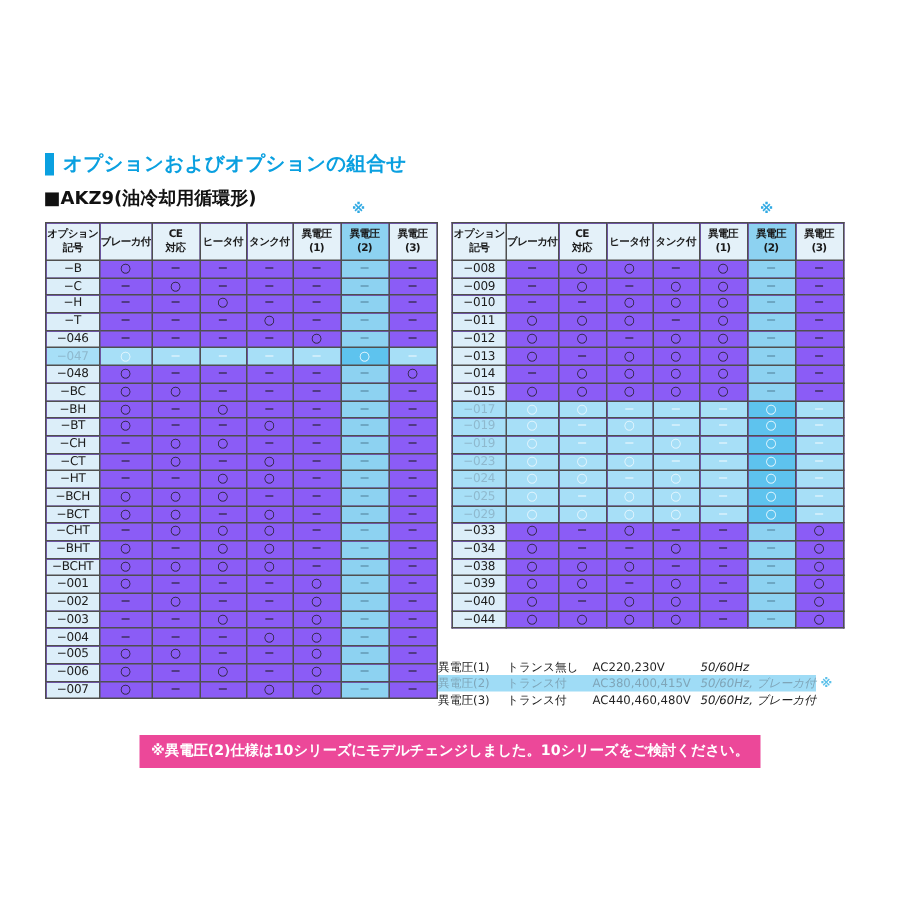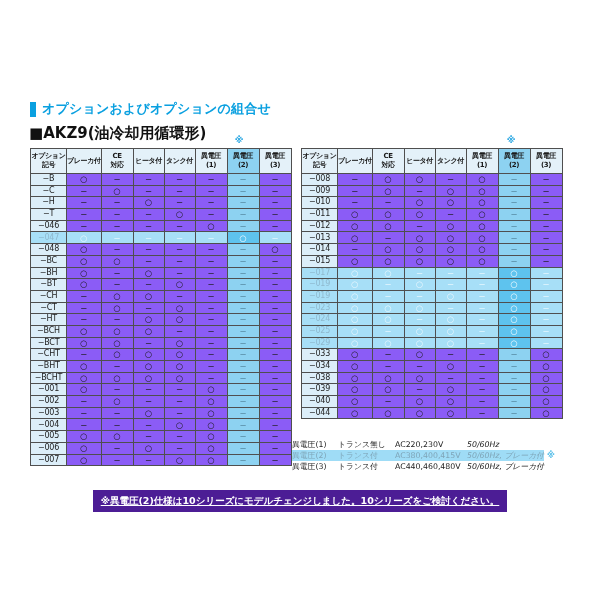--- a/index.html
+++ b/index.html
@@ -4,21 +4,21 @@
 <style>
   html,body { margin:0; padding:0; }
   .page {
     position:relative; width:600px; height:600px; background:#ffffff;
     font-family:"DejaVu Sans","Liberation Sans",sans-serif; overflow:hidden;
   }
   
   .title-row { position:absolute; left:30px; top:100px; display:flex; align-items:center; gap:6px; }
   .accent-bar { width:6px; height:15px; background:#0AA0E0; }
   .page-title { margin:0; font-size:13px; font-weight:bold; color:#0AA0E0; letter-spacing:0.2px; white-space:nowrap; }
-  .section-heading { position:absolute; left:29px; top:124px; margin:0; font-size:15px; font-weight:bold; color:#111; white-space:nowrap; }
+  .section-heading { position:absolute; left:29px; top:124px; margin:0; font-size:12px; font-weight:bold; color:#111; white-space:nowrap; }
   
   .note-mark { position:absolute; top:135px; width:16px; text-align:center; font-size:9px; color:#2FA9E3; font-weight:bold; }
   #note-left { left:231px; }
   #note-right { left:503px; }
   
   table.opt { position:absolute; top:148px; border-collapse:collapse; table-layout:fixed; border:1.5px solid #1a1a1a; background:#8b5cf6; }
   #table-left { left:30px; }
   #table-right { left:301px; }
   .opt th, .opt td { border:1px solid #4f4f4f; padding:0; text-align:center; vertical-align:middle; overflow:hidden; white-space:nowrap; }
   .opt th {
@@ -38,22 +38,22 @@
   .fn-body { display:flex; align-items:center; }
   .fn-label { width:46px; }
   .fn-trans { width:57px; }
   .fn-volt  { width:72px; }
   .fn-freq  { white-space:nowrap;font-style:italic; }
   .fn-row.hl .fn-body { background:#9FDCF6; color:#7FA5B8; }
   .fn-mark { color:#5BC0EA; font-size:8px; margin-left:3px; font-weight:bold; }
   
   .banner {
     position:absolute; left:93px; top:490px; width:414px; height:22px;
-    background:#4c1d95; color:#ffffff; font-size:9.5px; font-weight:bold;
-    text-align:center; line-height:22px; white-space:nowrap;text-decoration:underline;
+    background:#ec4899; color:#ffffff; font-size:9.5px; font-weight:bold;
+    text-align:center; line-height:22px; white-space:nowrap;
   }
 </style>
 </head>
 <body>
 
 <div class="page">
 
   <div class="title-row">
     <span class="accent-bar"></span>
     <h1 class="page-title">オプションおよびオプションの組合せ</h1>

